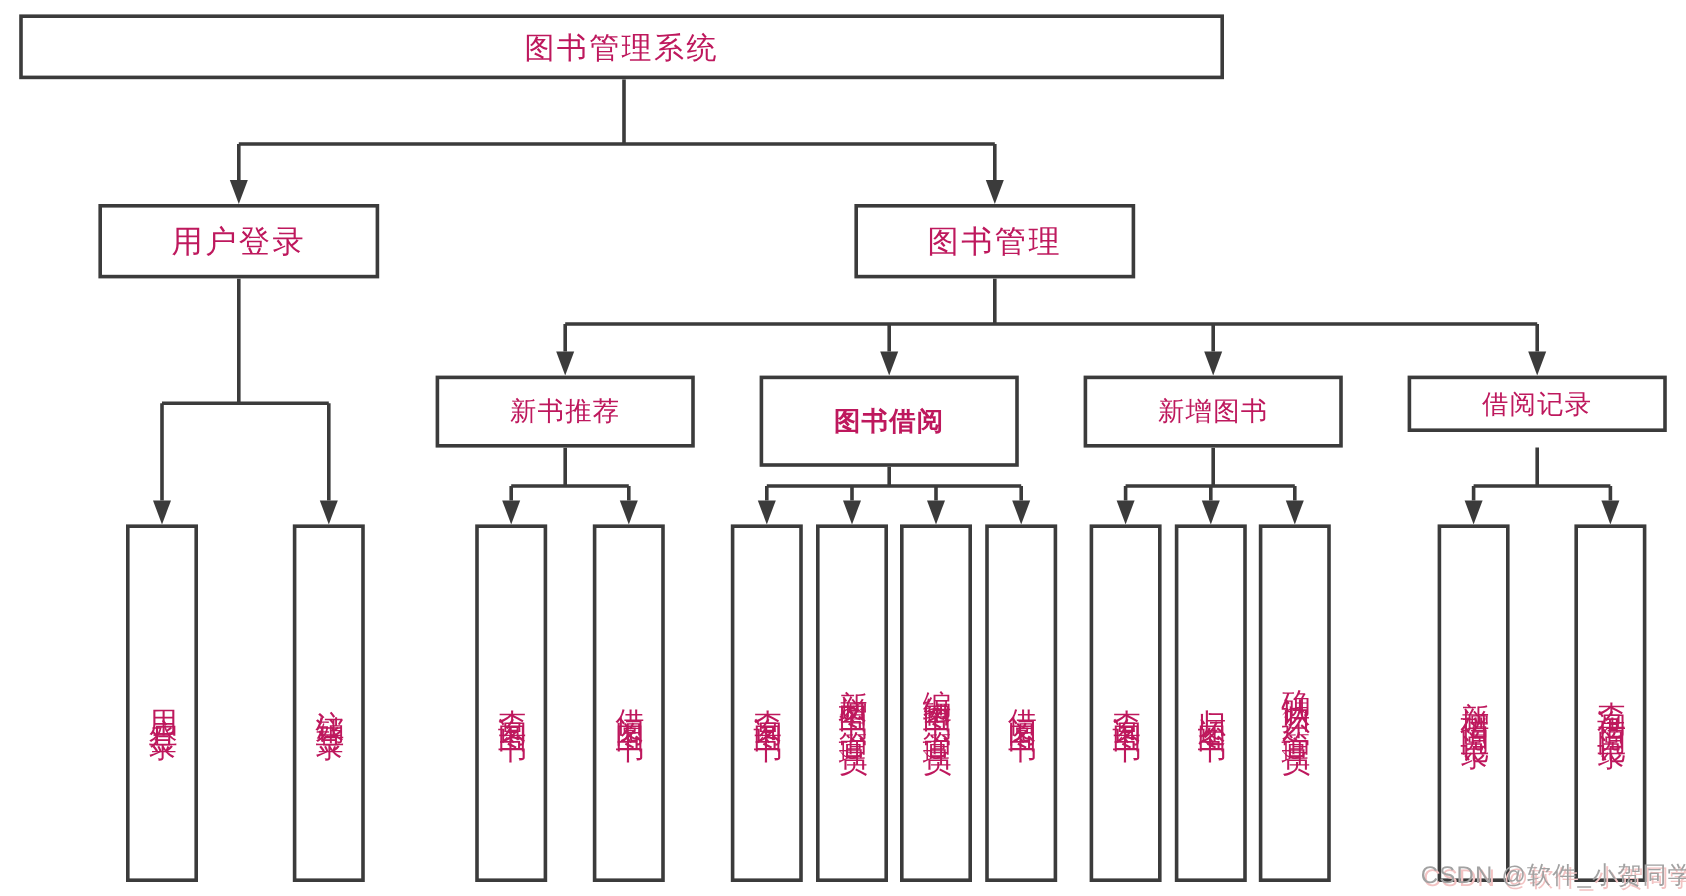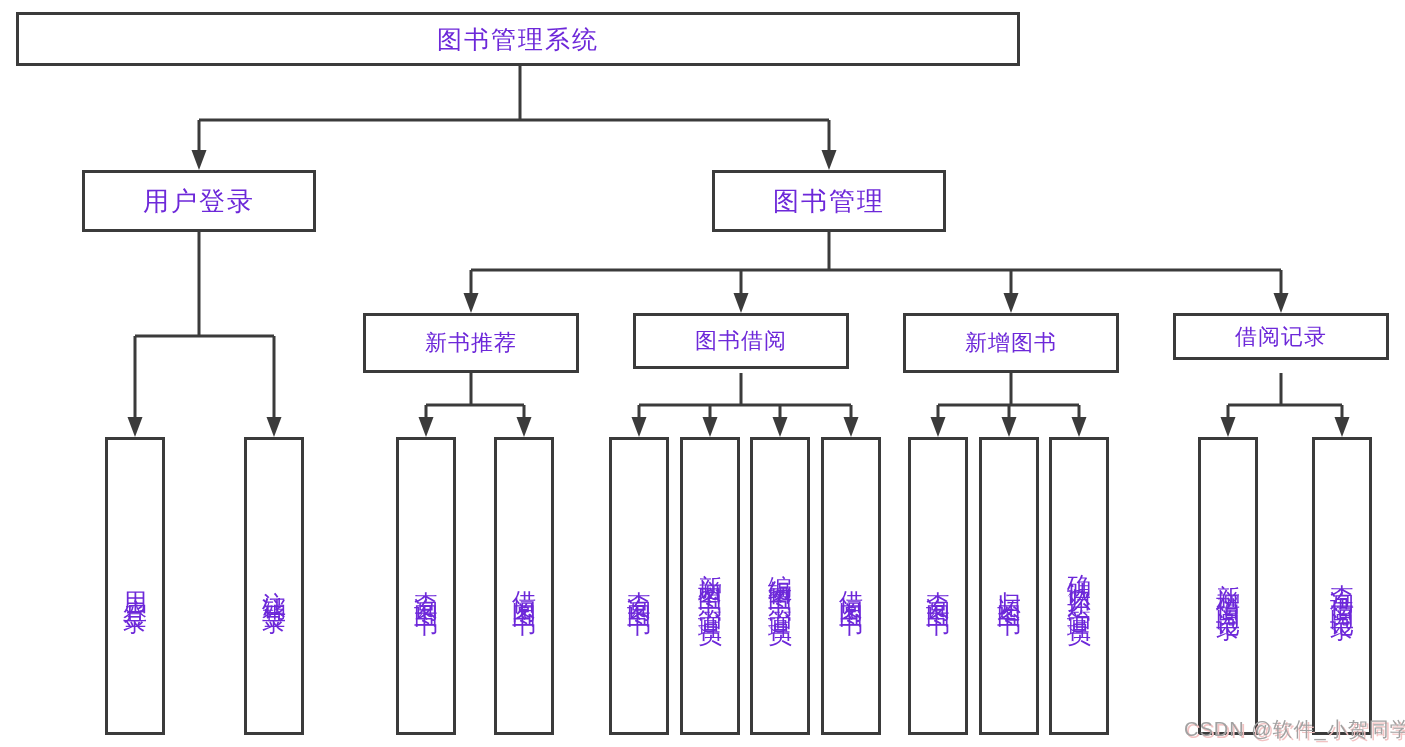--- a/index.html
+++ b/index.html
@@ -17,21 +17,21 @@
     width: 1405px; height: 747px;
   }
   .box {
     position: absolute;
     box-sizing: border-box;
     background: #ffffff;
     border: 3px solid #3b3b3b;
     display: flex;
     align-items: center;
     justify-content: center;
-    color: #6d28d9;
+    color: #be185d;
   }
   .box.root span   { font-size: 25px; letter-spacing: 2px; }
   .box.branch span { font-size: 26px; letter-spacing: 2px; }
   .box.module span { font-size: 22px; letter-spacing: 1px; }
   .box.leaf span {
     writing-mode: vertical-rl;
     text-orientation: mixed;
     font-size: 24px;
     letter-spacing: 7px;
     line-height: 1;
@@ -97,21 +97,21 @@
   <div class="box branch" style="left:82px; top:170px; width:234px; height:62px;">
     <span>用户登录</span>
   </div>
   <div class="box branch" style="left:712px; top:170px; width:234px; height:62px;text-align:center;">
     <span>图书管理</span>
   </div>
 
   <div class="box module" style="left:363px; top:313px; width:216px; height:60px;">
     <span>新书推荐</span>
   </div>
-  <div class="box module" style="left:633px; top:313px; width:216px; height:56px;">
+  <div class="box module" style="left:633px; top:313px; width:216px; height:76px;font-weight:bold;">
     <span>图书借阅</span>
   </div>
   <div class="box module" style="left:903px; top:313px; width:216px; height:60px;">
     <span>新增图书</span>
   </div>
   <div class="box module" style="left:1173px; top:313px; width:216px; height:47px;">
     <span>借阅记录</span>
   </div>
 
   <div class="box leaf" style="left:105px; top:437px; width:60px; height:298px;">

